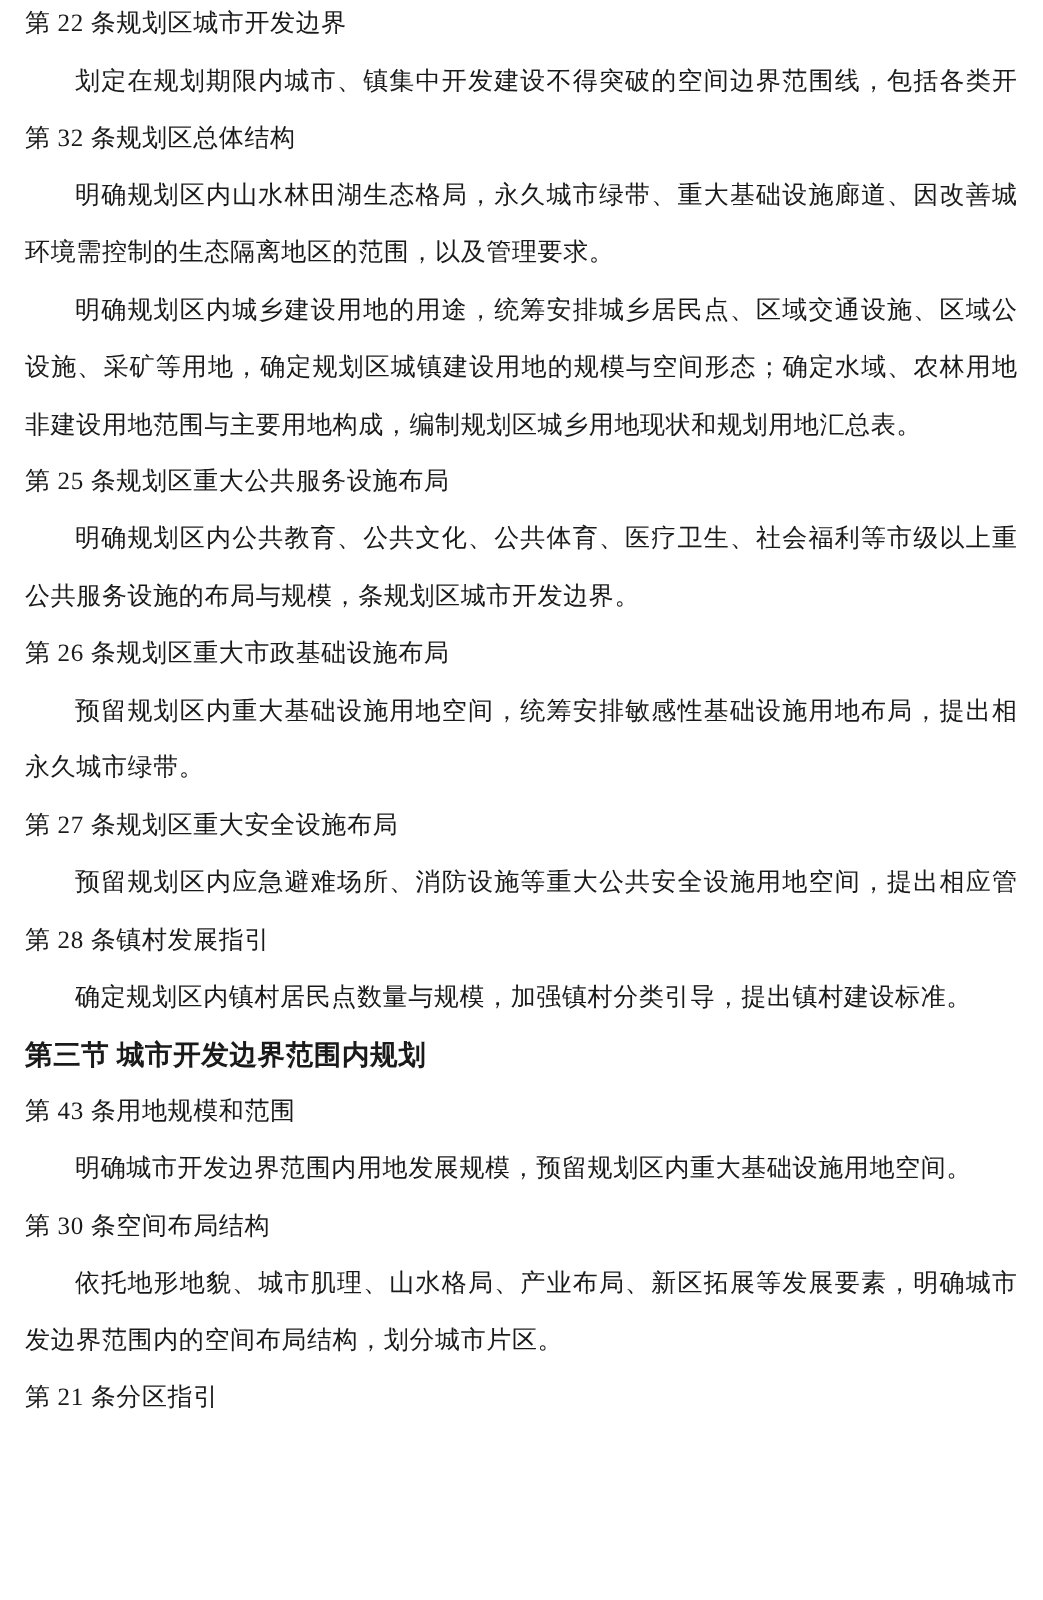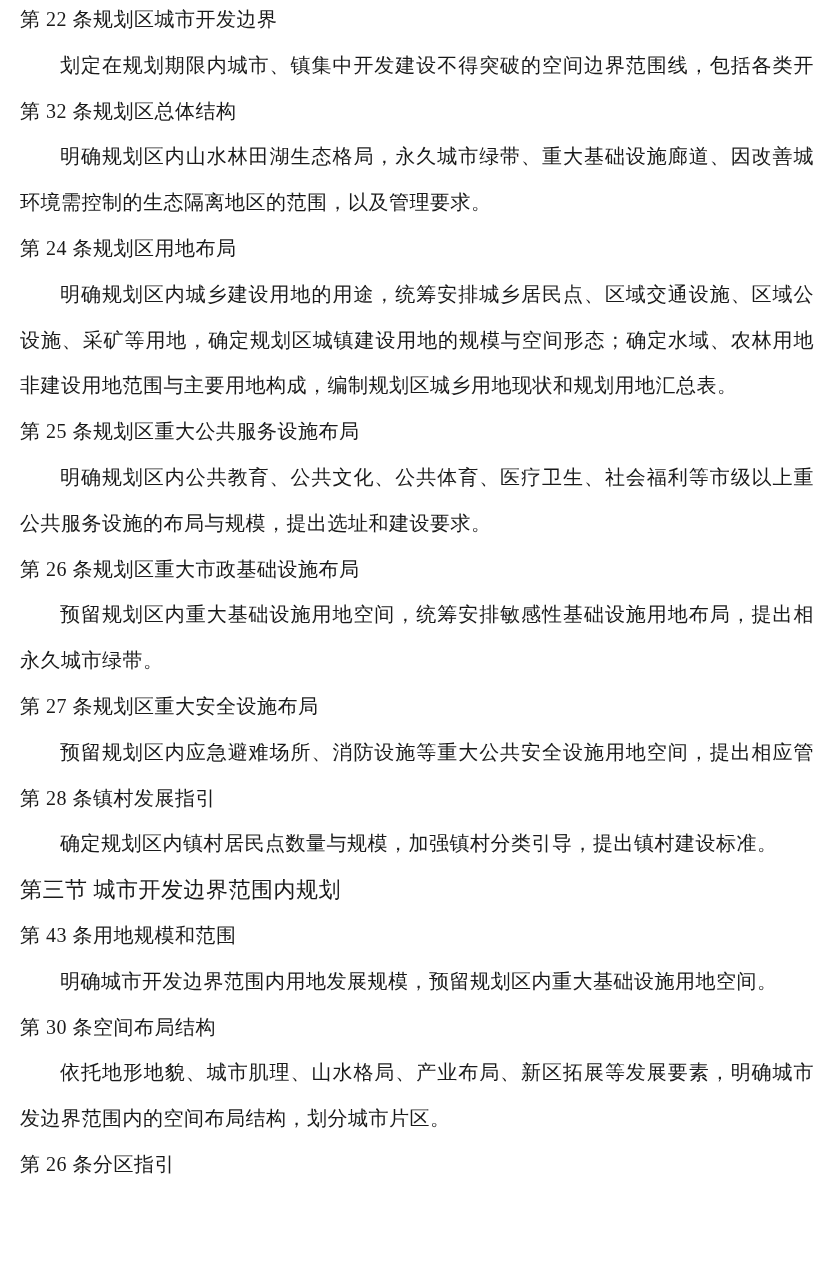--- a/index.html
+++ b/index.html
@@ -28,48 +28,47 @@
   }
   
   .first { padding-left: 40px; }
   
   .fill {
     text-align: justify;
     text-align-last: justify;
   }
   
   .section {
-    font-weight: normal;
+    font-weight: bold;
     font-size: 22px;
     letter-spacing: 0.5px;
   }
 </style>
 </head>
 <body>
 
 <div class="page">
   <div class="ln">第 22 条规划区城市开发边界</div>
   <div class="ln first fill">划定在规划期限内城市、镇集中开发建设不得突破的空间边界范围线，包括各类开发</div>
   <div class="ln">第 32 条规划区总体结构</div>
   <div class="ln first fill">明确规划区内山水林田湖生态格局，永久城市绿带、重大基础设施廊道、因改善城市</div>
   <div class="ln">环境需控制的生态隔离地区的范围，以及管理要求。</div>
-  <div class="ln">第 24 条规划区用地布局</div>
   <div class="ln first fill">明确规划区内城乡建设用地的用途，统筹安排城乡居民点、区域交通设施、区域公用</div>
   <div class="ln fill">设施、采矿等用地，确定规划区城镇建设用地的规模与空间形态；确定水域、农林用地等</div>
   <div class="ln">非建设用地范围与主要用地构成，编制规划区城乡用地现状和规划用地汇总表。</div>
   <div class="ln">第 25 条规划区重大公共服务设施布局</div>
   <div class="ln first fill">明确规划区内公共教育、公共文化、公共体育、医疗卫生、社会福利等市级以上重大</div>
-  <div class="ln">公共服务设施的布局与规模，提出选址和建设要求。</div>
+  <div class="ln">公共服务设施的布局与规模，条规划区城市开发边界。</div>
   <div class="ln">第 26 条规划区重大市政基础设施布局</div>
   <div class="ln first fill">预留规划区内重大基础设施用地空间，统筹安排敏感性基础设施用地布局，提出相应</div>
   <div class="ln">永久城市绿带。</div>
   <div class="ln">第 27 条规划区重大安全设施布局</div>
   <div class="ln first fill">预留规划区内应急避难场所、消防设施等重大公共安全设施用地空间，提出相应管控</div>
   <div class="ln">第 28 条镇村发展指引</div>
   <div class="ln first">确定规划区内镇村居民点数量与规模，加强镇村分类引导，提出镇村建设标准。</div>
   <div class="ln section">第三节  城市开发边界范围内规划</div>
   <div class="ln">第 43 条用地规模和范围</div>
   <div class="ln first">明确城市开发边界范围内用地发展规模，预留规划区内重大基础设施用地空间。</div>
   <div class="ln">第 30 条空间布局结构</div>
   <div class="ln first fill">依托地形地貌、城市肌理、山水格局、产业布局、新区拓展等发展要素，明确城市开</div>
   <div class="ln">发边界范围内的空间布局结构，划分城市片区。</div>
-  <div class="ln">第 26 条分区指引</div>
+  <div class="ln">第 21 条分区指引</div>
 </div>
 
 </body></html>

